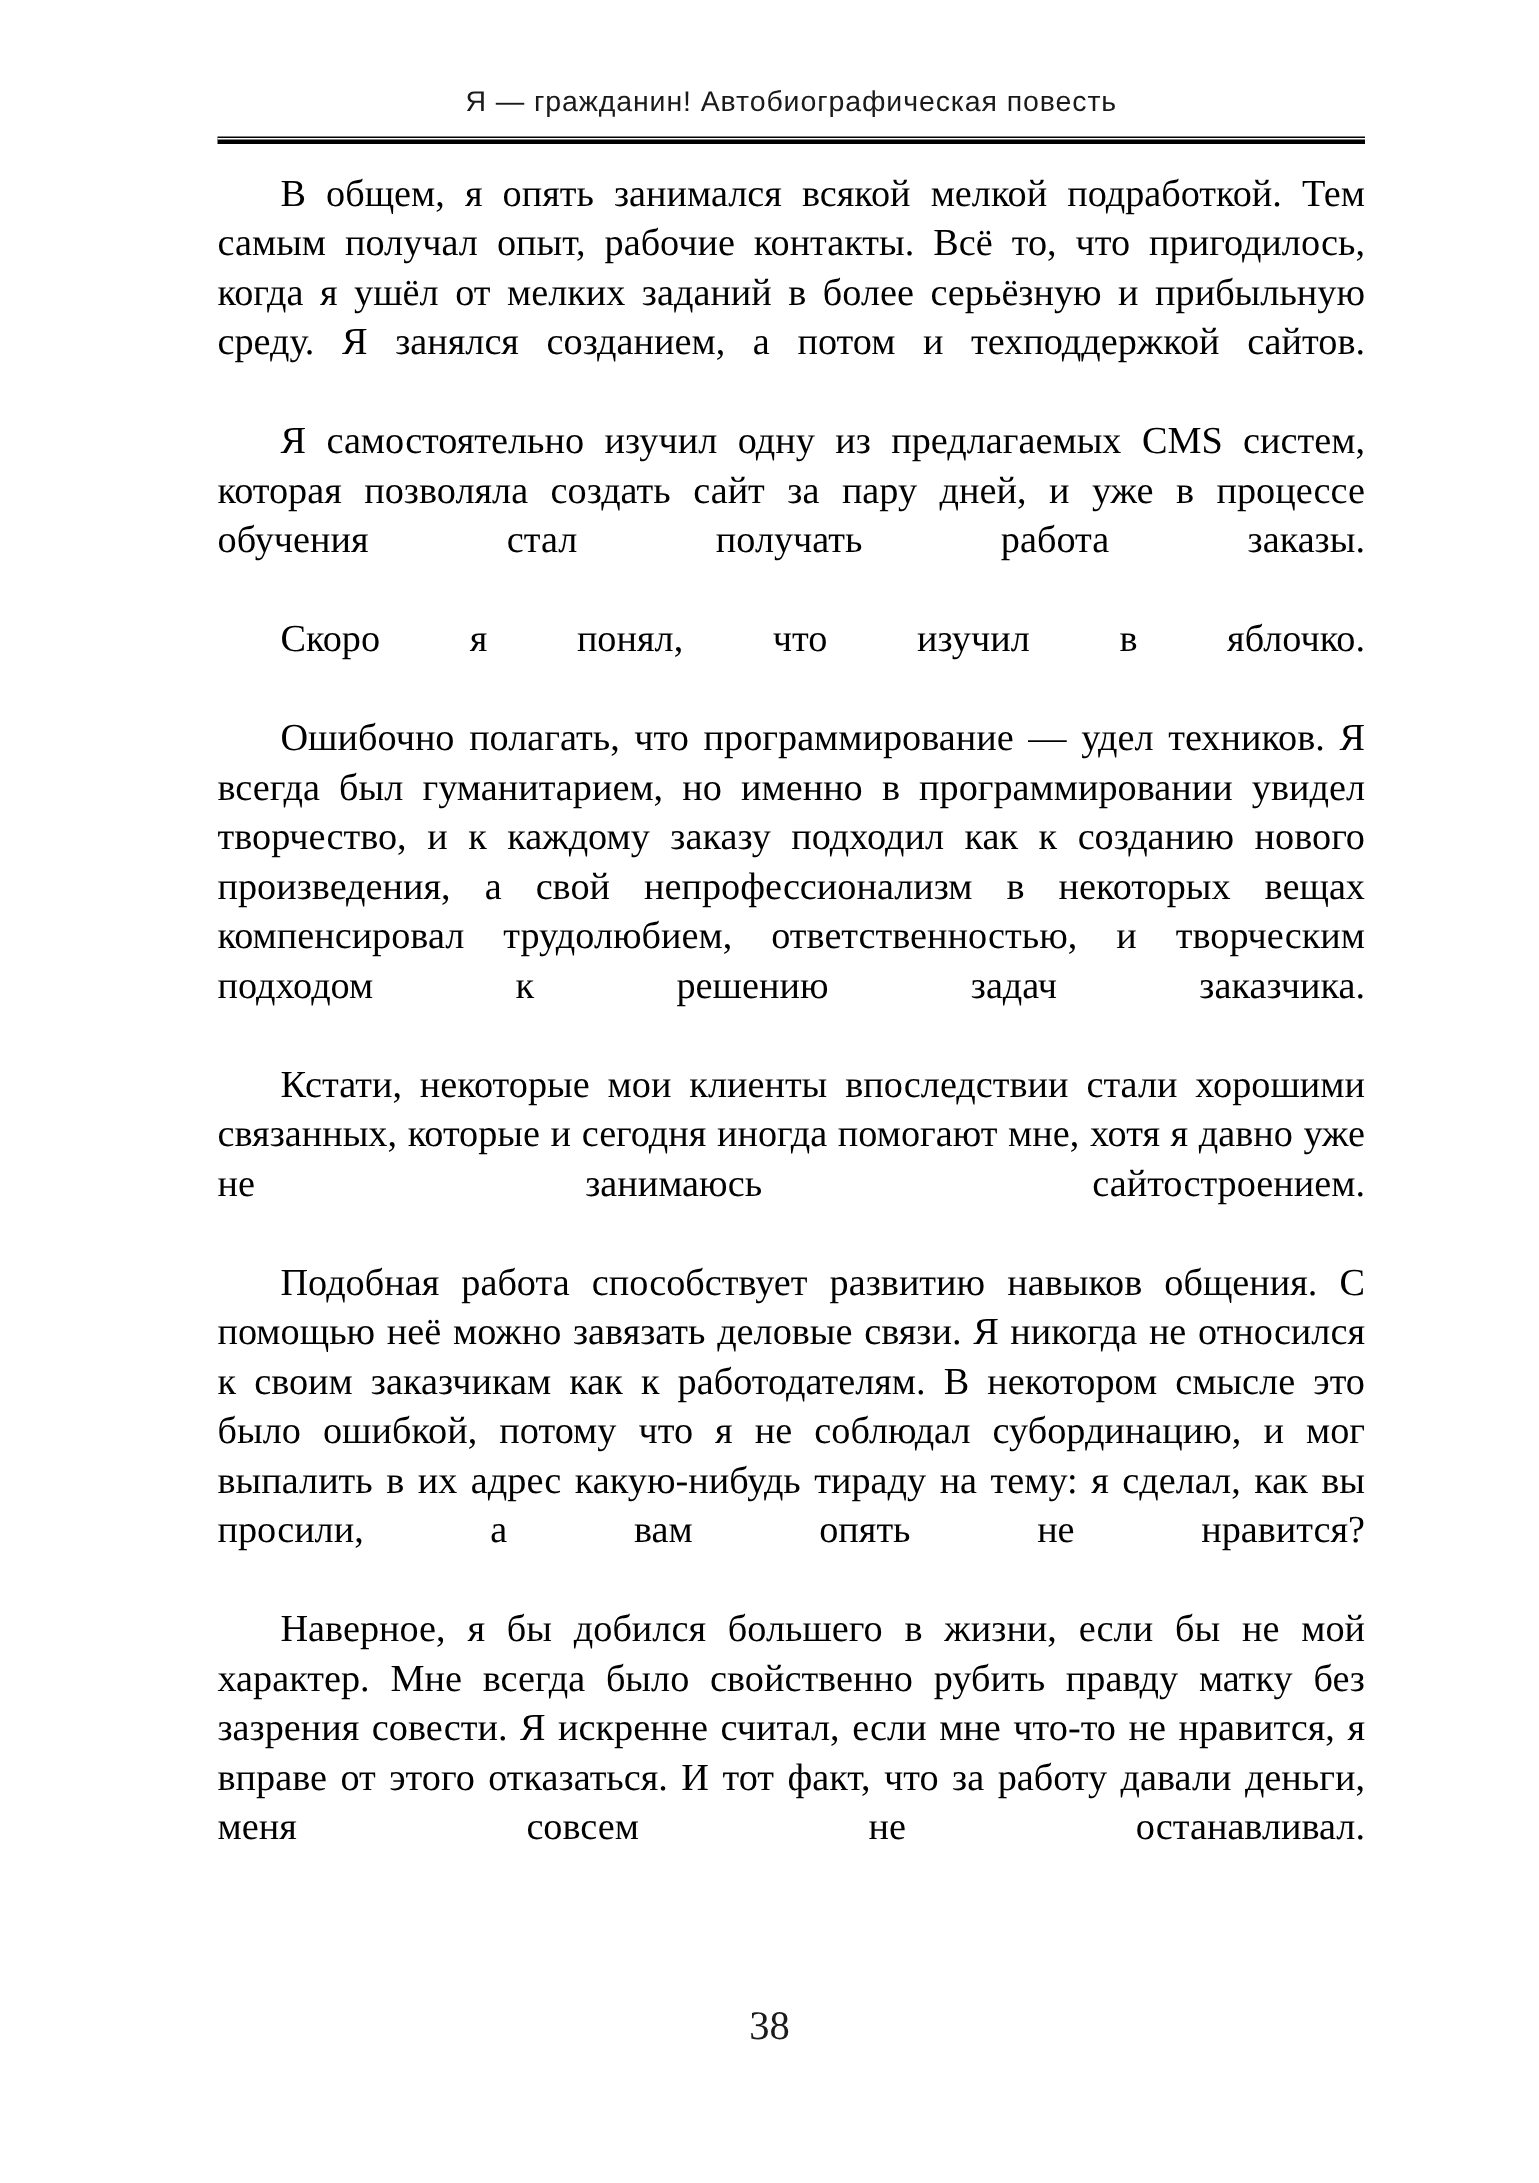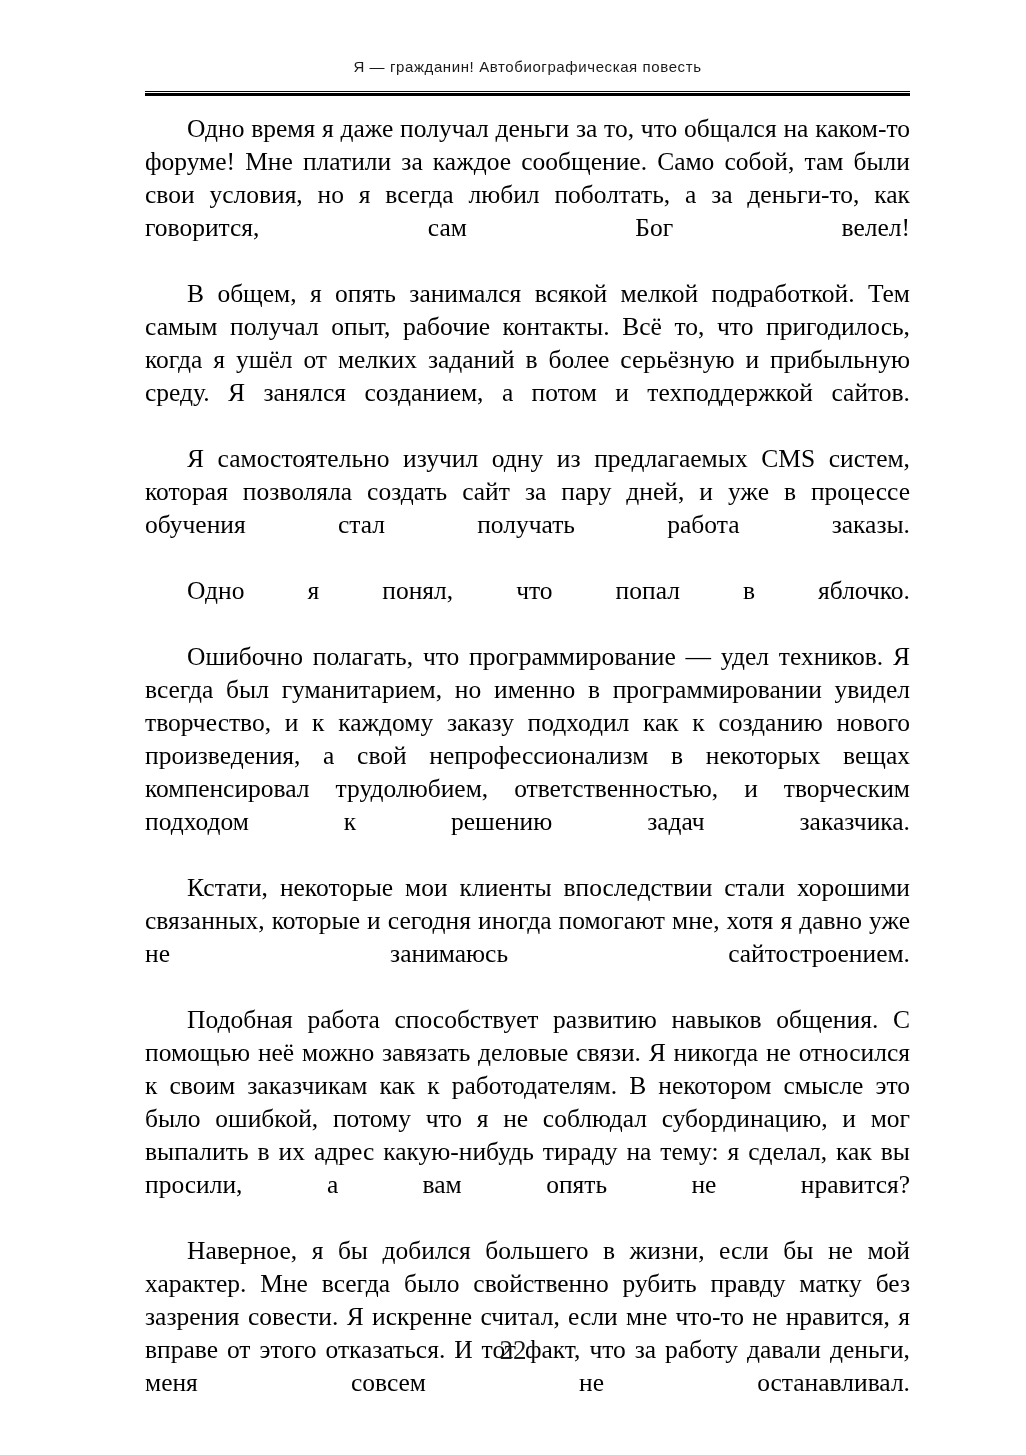--- a/index.html
+++ b/index.html
@@ -20,21 +20,21 @@
   }
 
   
   .running-head {
     position: absolute;
     left: 145px;
     top: 58px;
     width: 765px;
     text-align: center;
     font-family: "Liberation Sans", "DejaVu Sans", sans-serif;
-    font-size: 15px;
+    font-size: 19px;
     font-weight: 400;
     letter-spacing: 0.6px;
     color: #1a1a1a;
     white-space: nowrap;
   }
 
   .head-rule {
     position: absolute;
     left: 145px;
     top: 92px;
@@ -99,25 +99,24 @@
 </head>
 <body>
 
 <div class="page">
 
   <div class="running-head">Я — гражданин! Автобиографическая повесть</div>
 
   <div class="head-rule"></div>
 
   <div class="textblock">
-    <p>Одно время я даже получал деньги за то, что общался на каком-то форуме! Мне платили за каждое сообщение. Само собой, там были свои условия, но я всегда любил поболтать, а за деньги-то, как говорится, сам Бог велел!</p>
     <p>В общем, я опять занимался всякой мелкой подработкой. Тем самым получал опыт, рабочие контакты. Всё то, что пригодилось, когда я ушёл от мелких заданий в более серьёзную и прибыльную среду. Я занялся созданием, а потом и техподдержкой сайтов.</p>
     <p>Я самостоятельно изучил одну из предлагаемых CMS систем, которая позволяла создать сайт за пару дней, и уже в процессе обучения стал получать работа заказы.</p>
-    <p>Одно я понял, что попал в яблочко.</p>
+    <p>Скоро я понял, что изучил в яблочко.</p>
     <p>Ошибочно полагать, что программирование — удел техников. Я всегда был гуманитарием, но именно в программировании увидел творчество, и к каждому заказу подходил как к созданию нового произведения, а свой непрофессионализм в некоторых вещах компенсировал трудолюбием, ответственностью, и творческим подходом к решению задач заказчика.</p>
     <p>Кстати, некоторые мои клиенты впоследствии стали хорошими связанных, которые и сегодня иногда помогают мне, хотя я давно уже не занимаюсь сайтостроением.</p>
     <p>Подобная работа способствует развитию навыков общения. С помощью неё можно завязать деловые связи. Я никогда не относился к своим заказчикам как к работодателям. В некотором смысле это было ошибкой, потому что я не соблюдал субординацию, и мог выпалить в их адрес какую-нибудь тираду на тему: я сделал, как вы просили, а вам опять не нравится?</p>
     <p>Наверное, я бы добился большего в жизни, если бы не мой характер. Мне всегда было свойственно рубить правду матку без зазрения совести. Я искренне считал, если мне что-то не нравится, я вправе от этого отказаться. И тот факт, что за работу давали деньги, меня совсем не останавливал.</p>
   </div>
 
-  <div class="folio">22</div>
+  <div class="folio">38</div>
 
 </div>
 
 </body></html>

